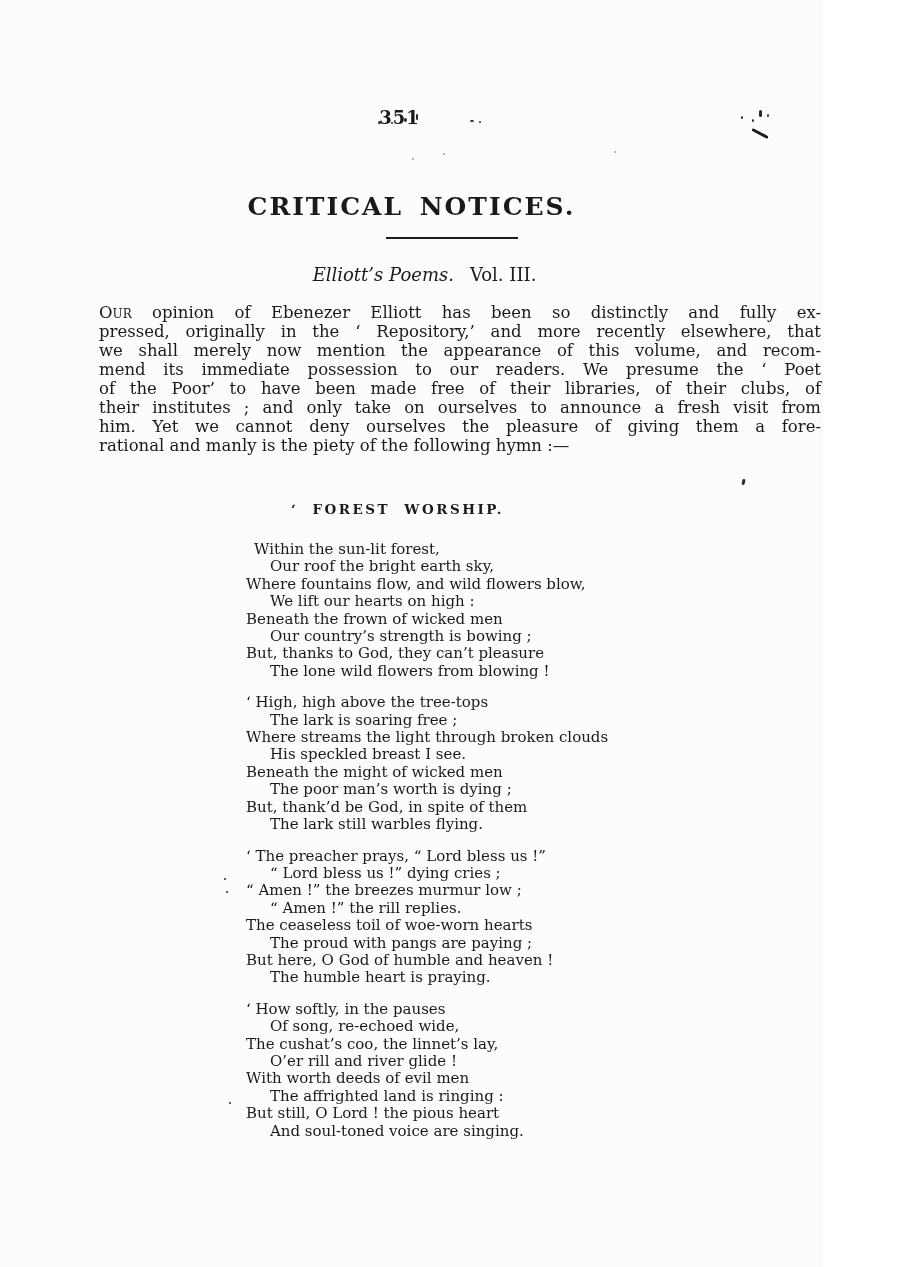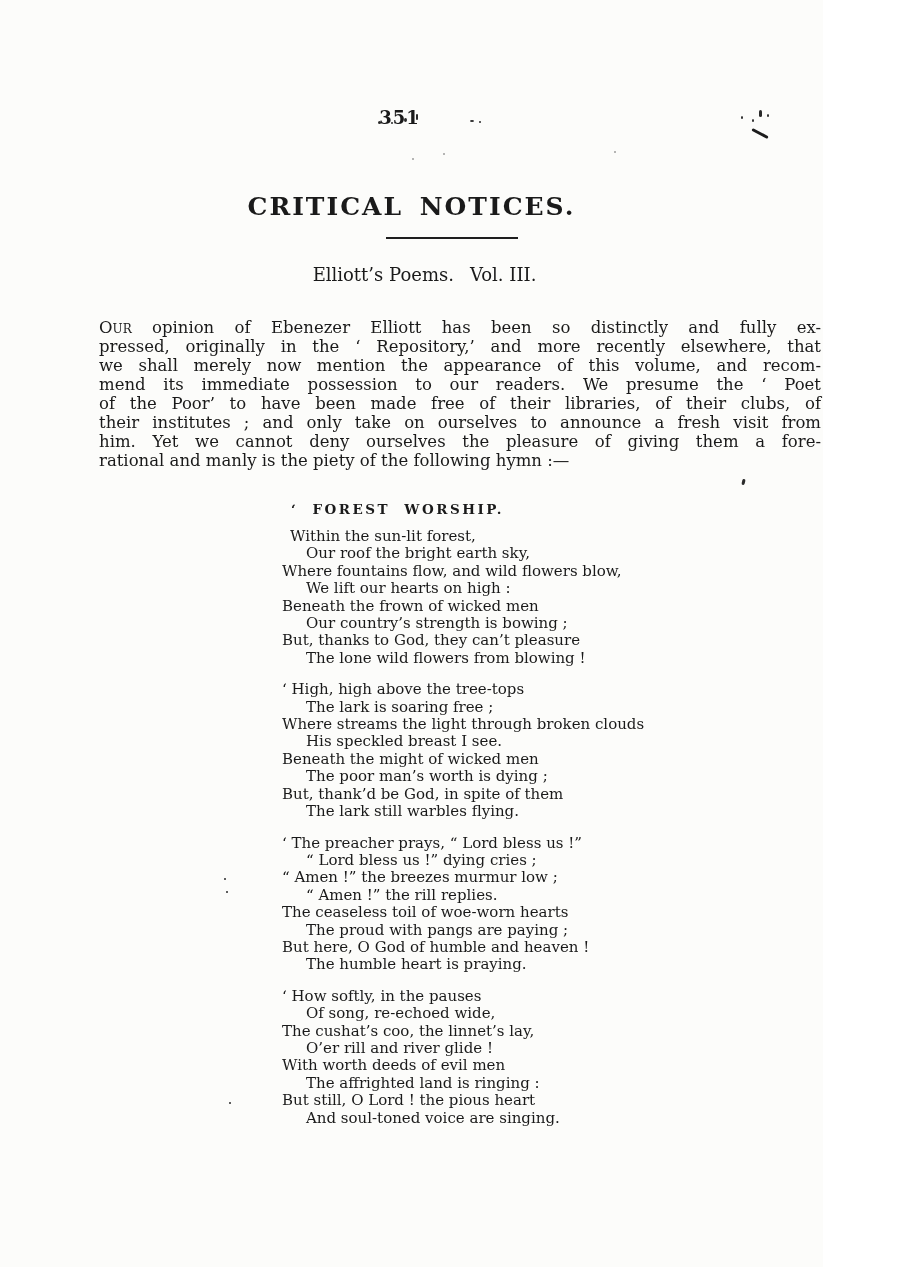--- a/index.html
+++ b/index.html
@@ -24,39 +24,39 @@
   }
   .title-rule{
     position:absolute;top:237px;left:386px;width:132px;height:2px;
     background:#1e1e1e;
   }
   .subtitle{
     position:absolute;top:264px;left:0;right:0;
     text-align:center;font-size:18px;
     transform:translateX(13px);
   }
-  .subtitle .it{margin-right:16px;}
+  .subtitle .it{font-style:italic;margin-right:16px;}
   
   .paragraph{
-    position:absolute;top:318px;left:99px;width:722px;
+    position:absolute;top:303px;left:99px;width:722px;
     font-size:16.5px;line-height:19px;
   }
   .pline{text-align:justify;text-align-last:justify;}
   .pline.last{text-align-last:left;}
   .lead-sc{font-variant:small-caps;}
   
   .poem-heading{
     position:absolute;top:501px;left:0;right:0;
     text-align:center;font-size:13.5px;font-weight:bold;letter-spacing:2.5px;
     word-spacing:7px;
     transform:translateX(-14px);
   }
   .poem{
-    position:absolute;top:528px;left:246px;
-    font-size:15px;line-height:17.4px;margin-left:36px;
+    position:absolute;top:541px;left:246px;
+    font-size:15px;line-height:17.4px;
   }
   .stanza{margin-bottom:14px;}
   .vline.ind{padding-left:24px;}
   .vline.lead0{padding-left:8px;}
   
   .speck{position:absolute;background:#2a2a2a;border-radius:50%;}
   .stroke{position:absolute;background:#1c1c1c;border-radius:2px;}
   .a1{left:378px;top:121px;width:3px;height:3px}
   .a2{left:391px;top:122px;width:2px;height:2px}
   .a3{left:404px;top:118px;width:3px;height:4px}

